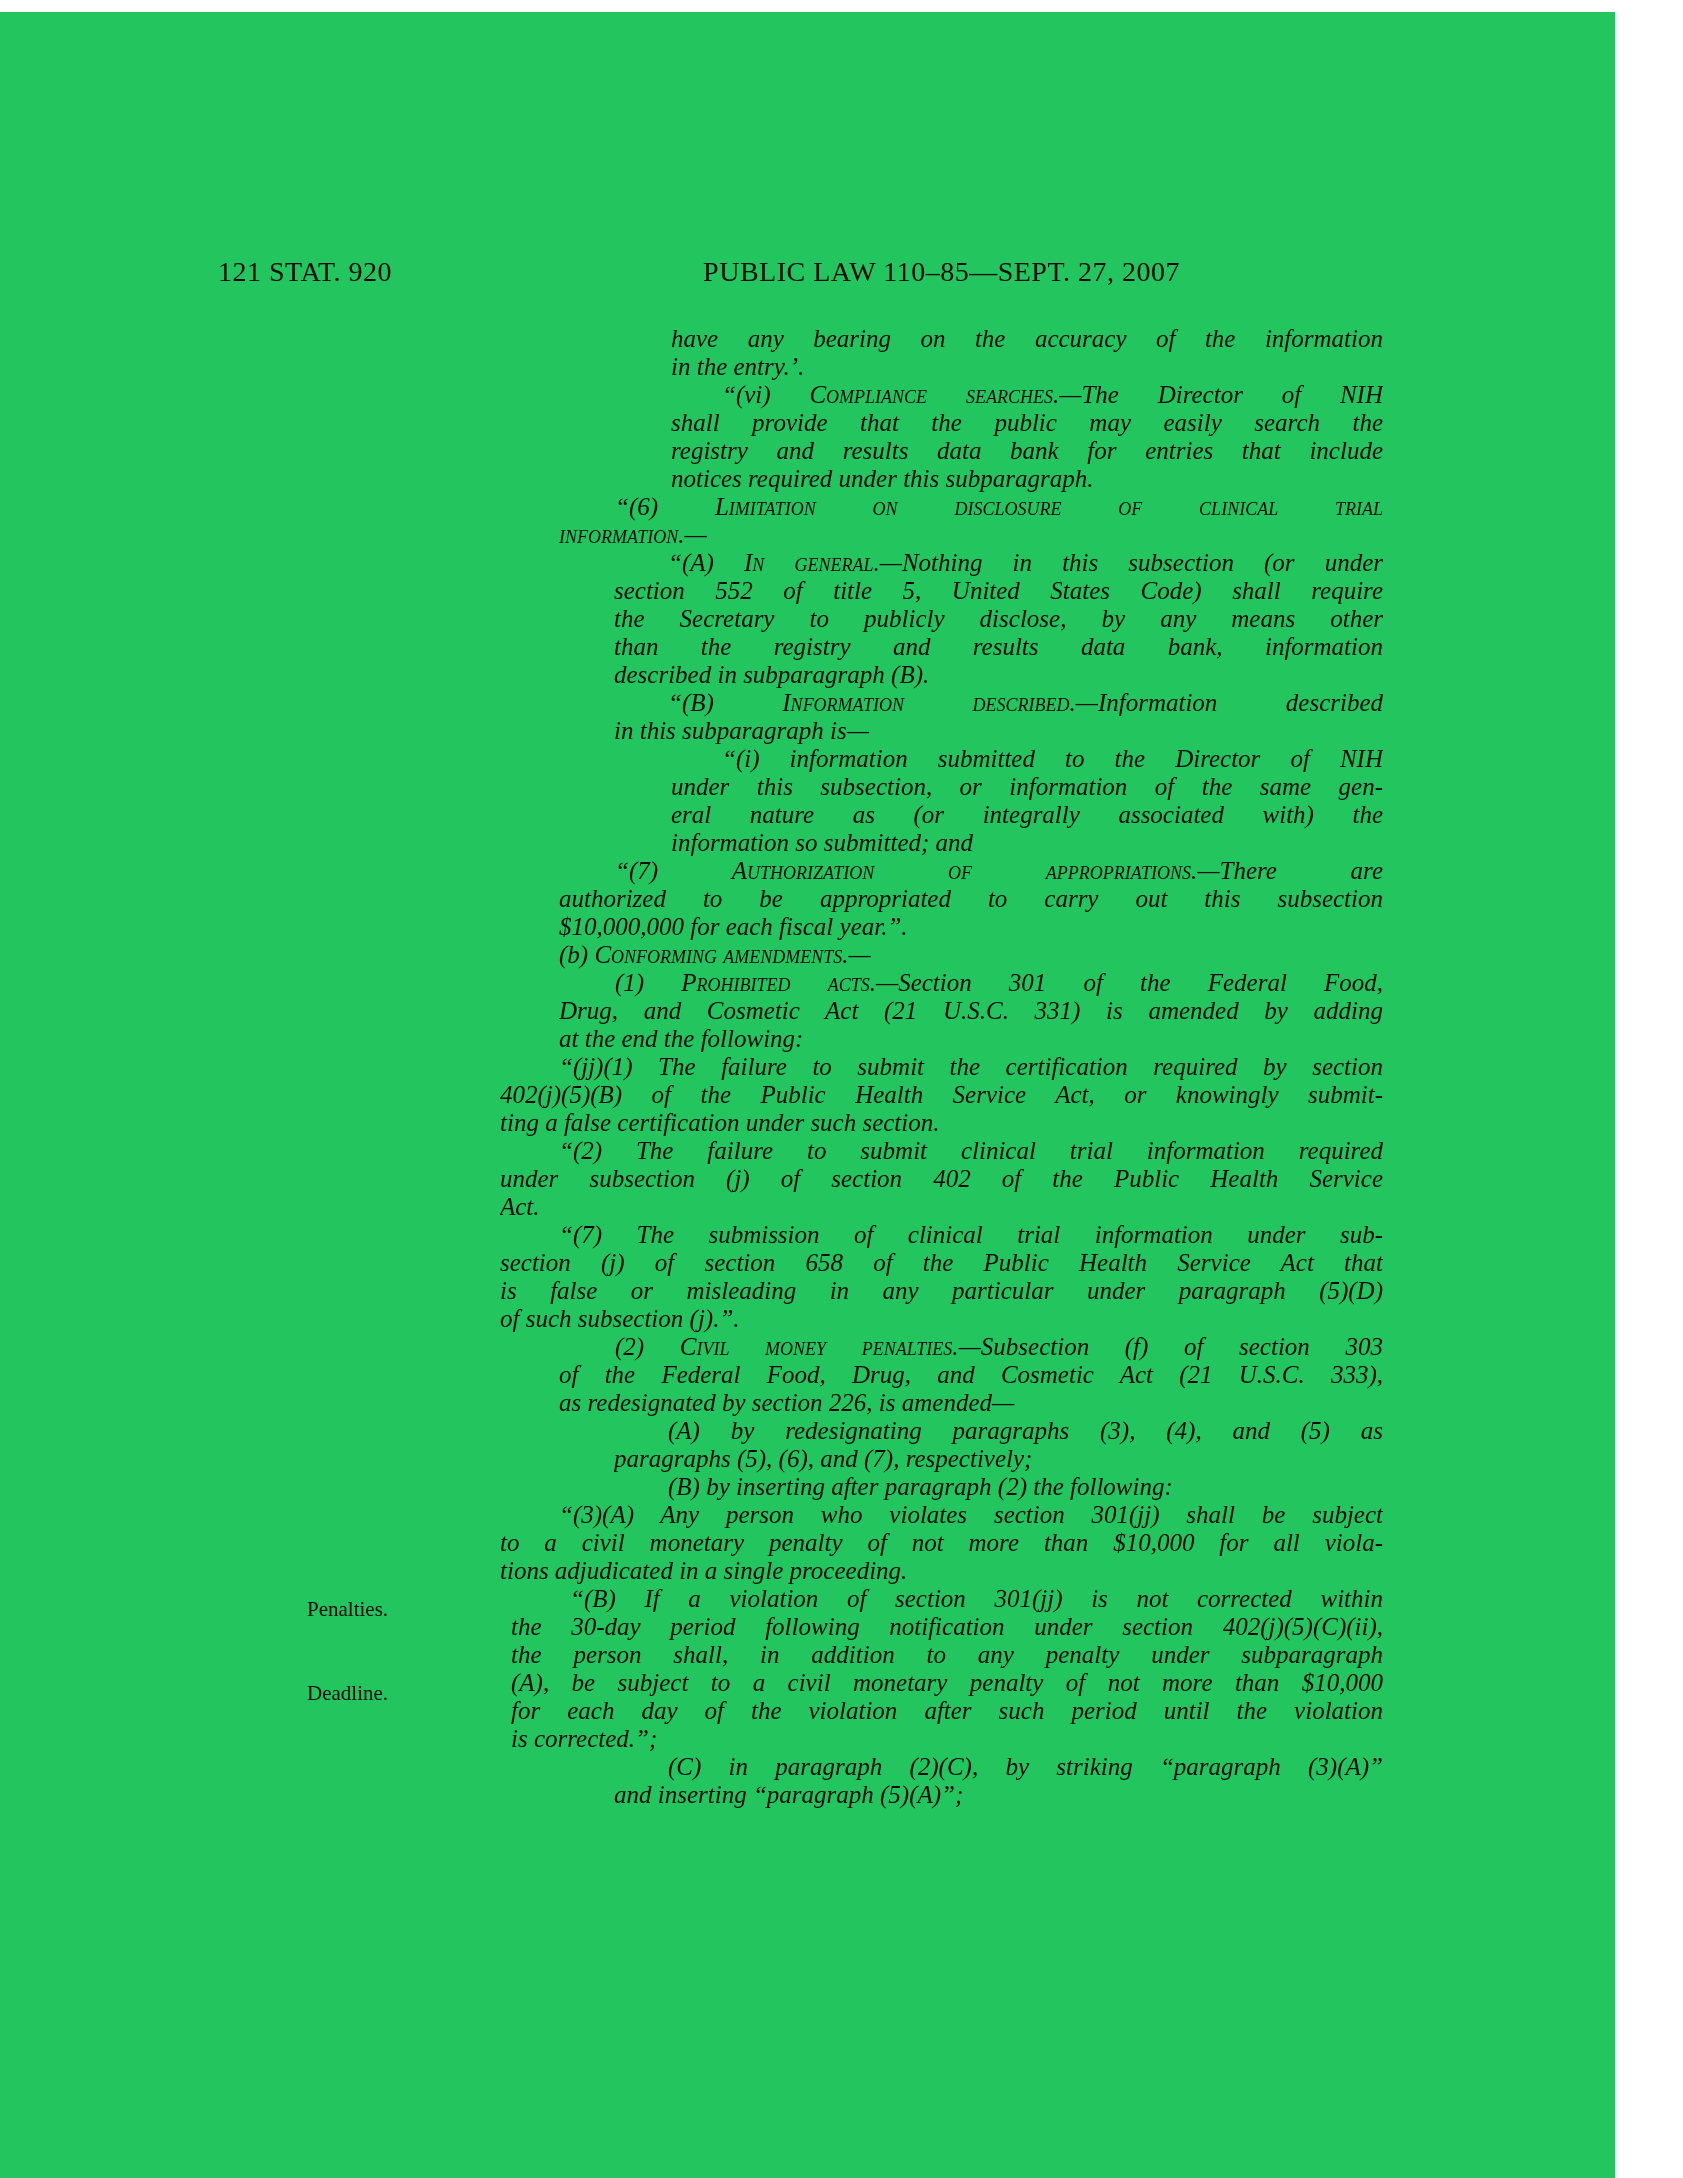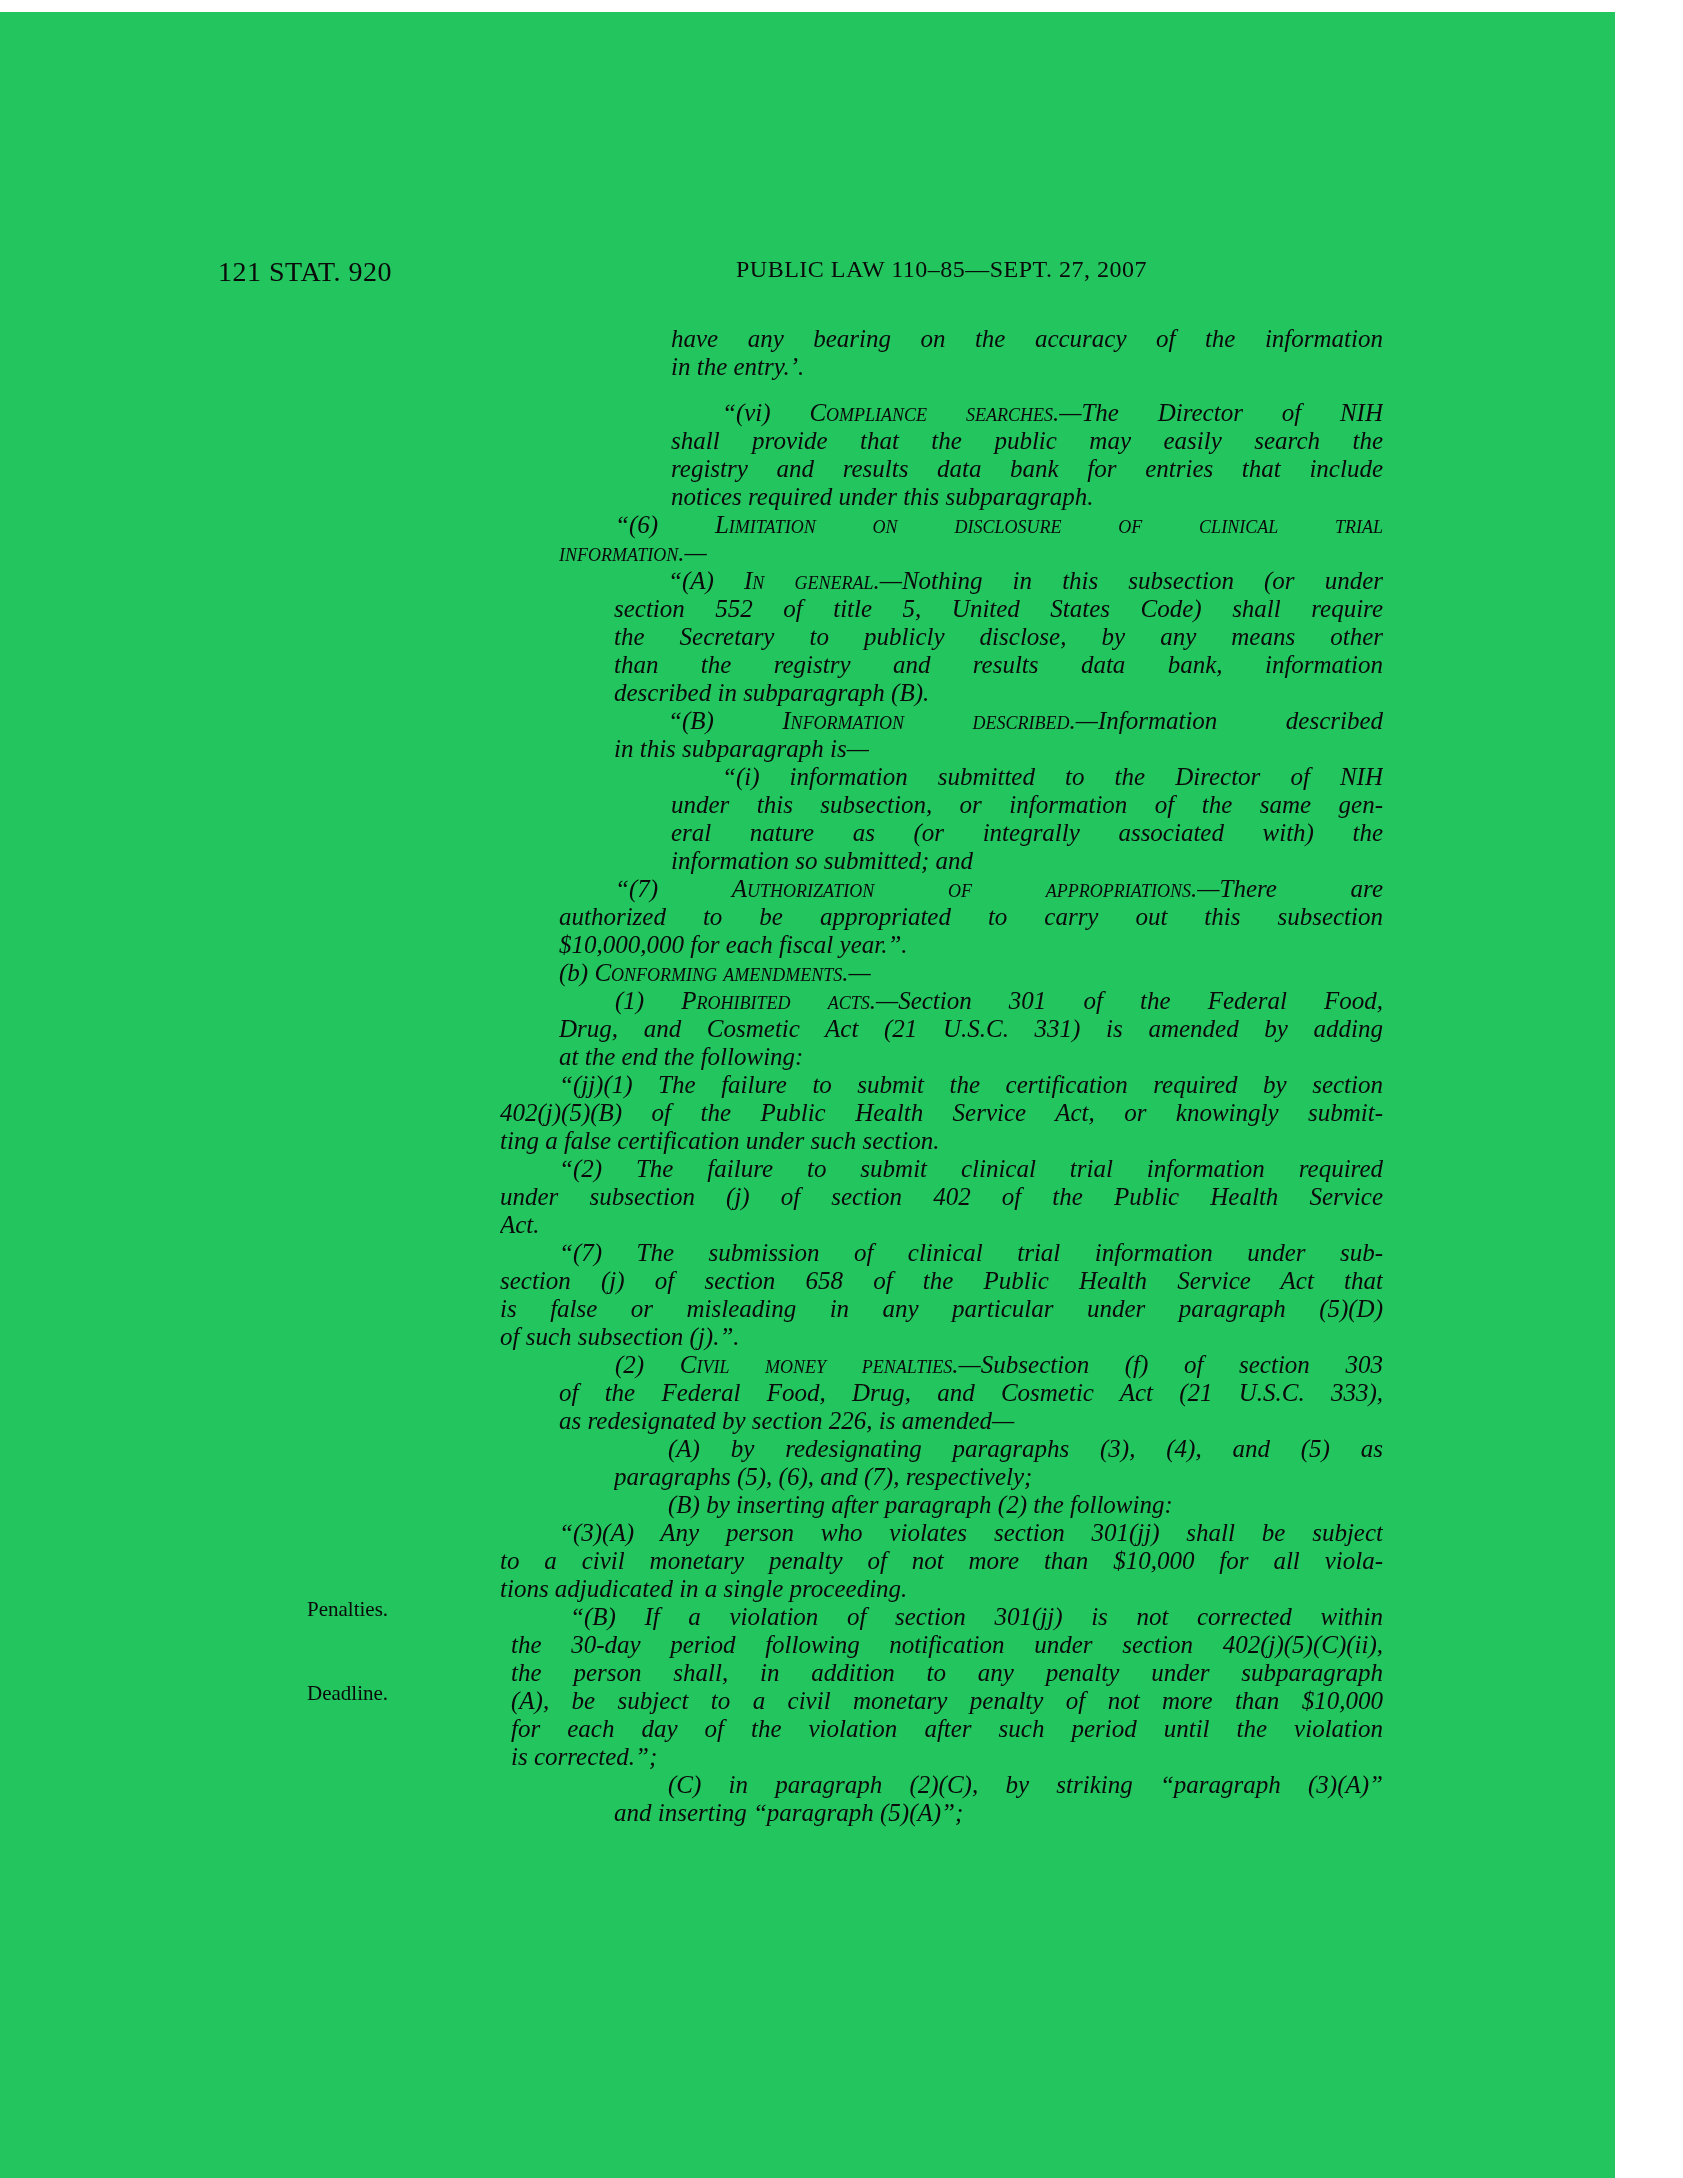--- a/index.html
+++ b/index.html
@@ -28,21 +28,21 @@
     font-size: 28px;
     letter-spacing: 0.5px;
     white-space: nowrap;
   }
   .hdr-law {
     position: absolute;
     left: 500px;
     top: 244px;
     width: 883px;
     text-align: center;
-    font-size: 24px;
+    font-size: 28px;
     letter-spacing: 0.5px;
     white-space: nowrap;
   }
   .text-column {
     position: absolute;
     left: 500px;
     top: 313px;
     width: 883px;
     font-size: 25px;
     font-style: italic;
@@ -85,21 +85,21 @@
   <div class="margin-rail">
       <div class="margin-note" style="top: 1583px;">Penalties.</div>
       <div class="margin-note" style="top: 1667px;">Deadline.</div>
     </div>
 
   <div class="text-column">
       <div class="para" style="margin-left: 171px;">
         <div class="line j">have any bearing on the accuracy of the information</div>
         <div class="line">in the entry.’.</div>
       </div>
-      <div class="para" style="margin-left: 171px; margin-top: 18px;">
+      <div class="para" style="margin-left: 171px;">
         <div class="line j" style="text-indent: 51px;">“(vi) <span class="sc">Compliance searches</span>.—The Director of NIH</div>
         <div class="line j">shall provide that the public may easily search the</div>
         <div class="line j">registry and results data bank for entries that include</div>
         <div class="line">notices required under this subparagraph.</div>
       </div>
       <div class="para" style="margin-left: 59px;">
         <div class="line j" style="text-indent: 56px;">“(6) <span class="sc">Limitation on disclosure of clinical trial</span></div>
         <div class="line"><span class="sc">information</span>.—</div>
       </div>
       <div class="para" style="margin-left: 114px;">

